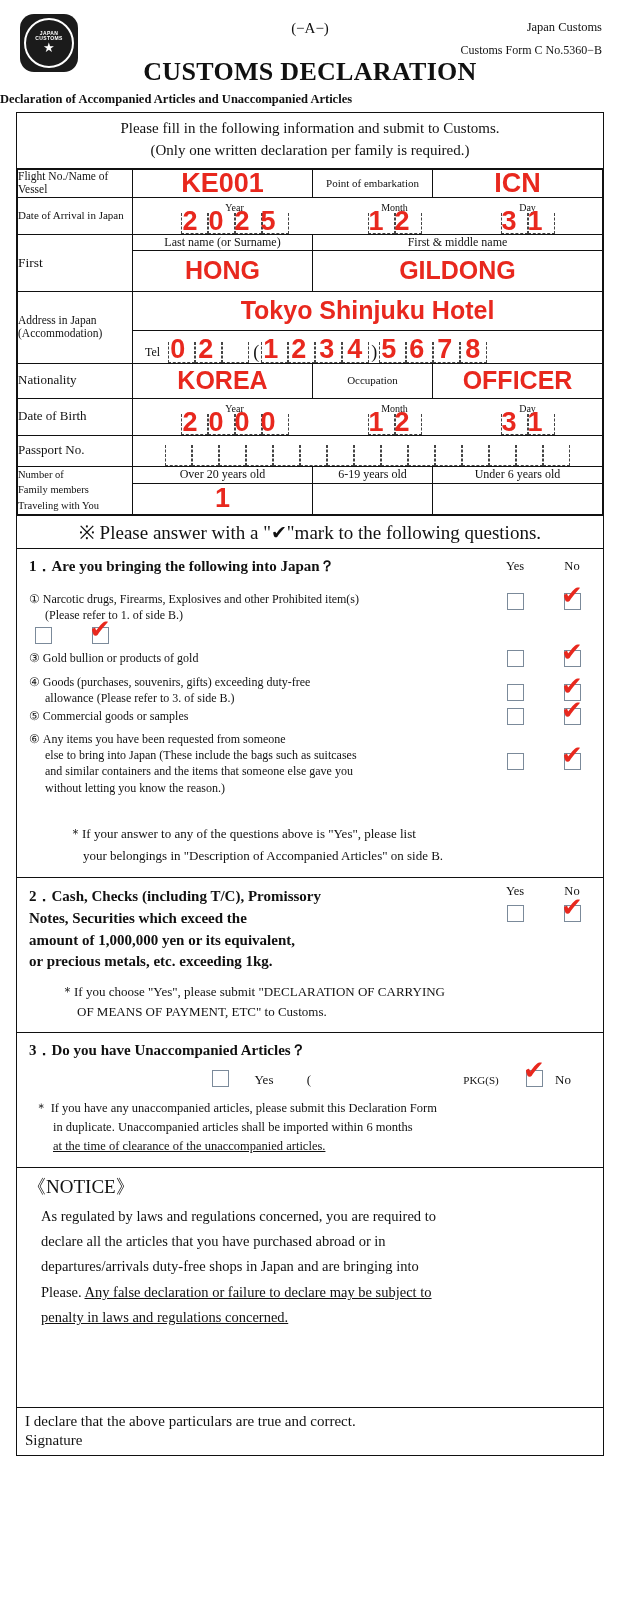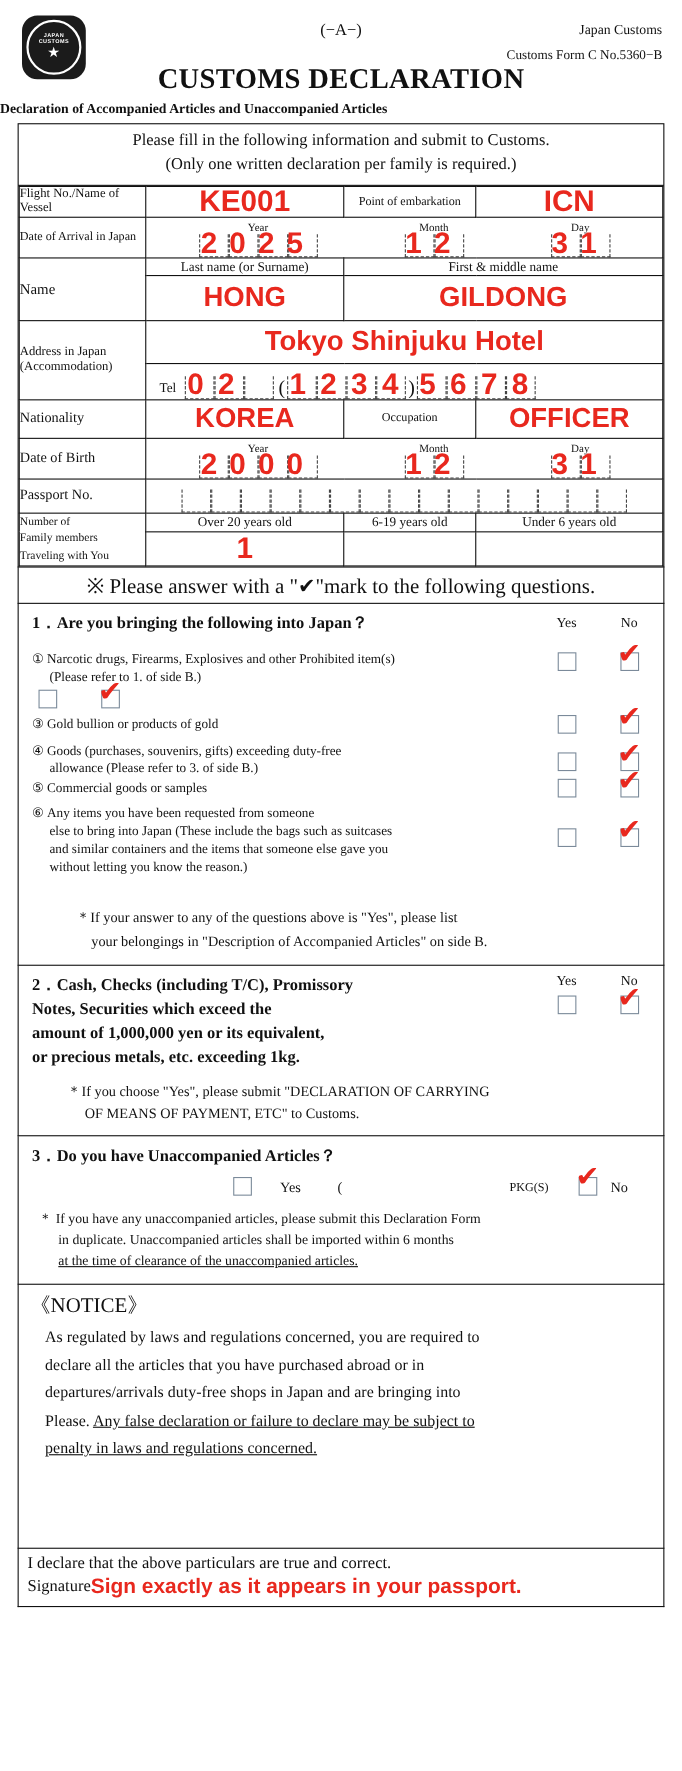--- a/index.html
+++ b/index.html
@@ -134,21 +134,21 @@
                       <div class="dbox"></div>
                       <div class="dbox"></div>
                     </div>
                 <span class="hand bigred" style="position:absolute;left:0;right:0;top:-5px;letter-spacing:11px;">31</span>
               </div>
             </div>
           </div>
         </td>
       </tr>
       <tr>
-        <td class="lbl big" rowspan="2">Name</td>
+        <td class="lbl big" rowspan="2">First</td>
         <td class="hd" colspan="1">Last name (or Surname)</td>
         <td class="hd" colspan="2">First &amp; middle name</td>
       </tr>
       <tr>
         <td class="ctr" style="height:40px;">
           <span class="hand midred">HONG</span>
         </td>
         <td class="ctr" colspan="2">
           <span class="hand midred">GILDONG</span>
         </td>
@@ -414,17 +414,16 @@
       <div><span>Please.</span> <u>Any false declaration or failure to declare may be subject to</u></div>
       <div><u>penalty in laws and regulations concerned.</u></div>
     </div>
     <div style="height:62px;"></div>
   </div>
 
   <div class="box" style="border-top:none;">
     <div class="sig-line" style="padding:5px 0 2px 8px;">I declare that the above particulars are true and correct.</div>
     <div style="display:flex;align-items:center;padding:0 0 6px 8px;">
       <span class="sig-line">Signature</span>
-      <span class="hand" style="font-size:19px;">Sign exactly as it appears in your passport.</span>
     </div>
   </div>
 
 </div>
 
 </body></html>

